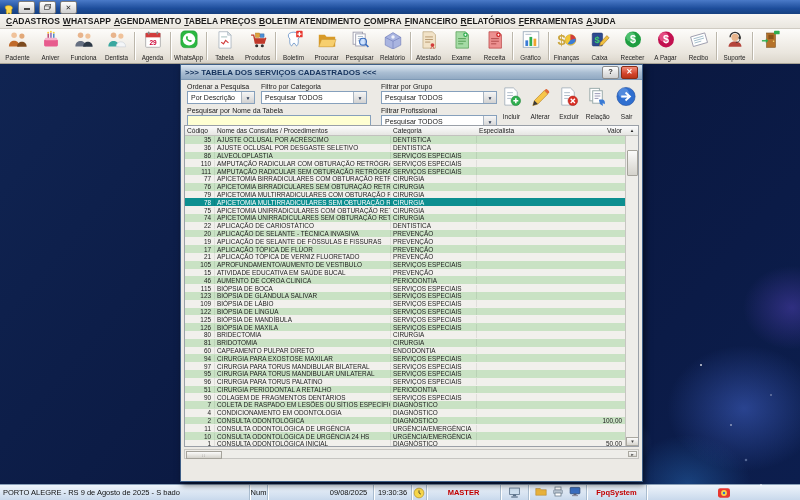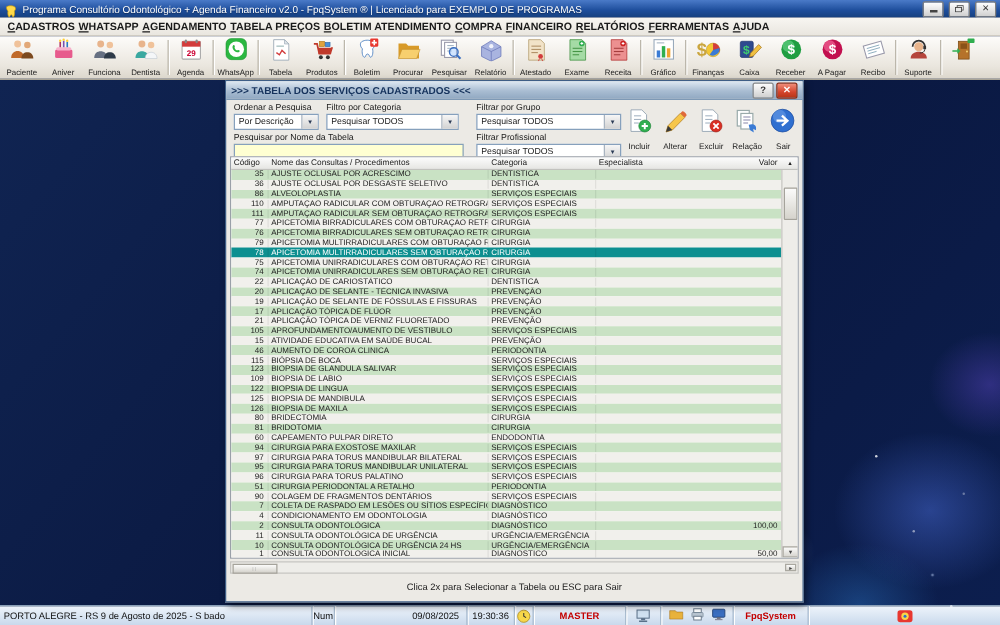--- a/index.html
+++ b/index.html
@@ -96,21 +96,20 @@
 </style>
 </head>
 <body>
 
 <div class="screen">
 
   <div class="titlebar">
     <span class="app-ico"><svg viewBox="0 0 12 12">
           <path d="M2.5 1.5c1.8-1.2 5.2-1.2 7 0 1.2.9 1 2.6-.2 3.8.5 2.3-.2 5.2-1.1 5.2-.8 0-.6-2-1.7-2s-.9 2-1.7 2C3.9 10.5 3.2 7.6 3.7 5.3 2.5 4.1 2.3 2.4 2.5 1.5z" fill="#ffd94a" stroke="#c89a10" stroke-width=".6"></path>
         </svg></span>
-    <span class="ttl">Programa Consultório Odontológico + Agenda Financeiro v2.0 - FpqSystem ® | Licenciado para  EXEMPLO DE PROGRAMAS</span>
     <span class="winbtn">
         <span class="minbar"></span>
       </span>
     <span class="winbtn">
         <svg viewBox="0 0 10 8">
           <rect x="2.5" y="0.5" width="7" height="5" fill="none" stroke="#444"></rect>
           <rect x="0.5" y="2.5" width="7" height="5" fill="#e8e8e8" stroke="#444"></rect>
         </svg>
       </span>
     <span class="winbtn">✕</span>
@@ -755,21 +754,20 @@
               <div class="sb-arr sb-dn">▼</div>
             </div>
           </div>
         </div>
 
         <div class="hsb">
           <div class="hsb-thumb">⁞⁞</div>
           <div class="hsb-arr">►</div>
         </div>
 
-        <div class="hint">Clica 2x para Selecionar a Tabela ou ESC para Sair</div>
       </div>
     </div>
   </div>
 
   <div class="statusbar">
     <span class="sb-seg" style="width:250px;">PORTO ALEGRE - RS  9 de Agosto de 2025 - S bado</span>
     <span class="sb-seg center" style="width:18px;">Num</span>
     <span class="sb-seg center muted" style="width:24px;">Caps</span>
     <span class="sb-seg center muted" style="width:32px;">Ins</span>
     <span class="sb-seg center" style="width:50px;">09/08/2025</span>

